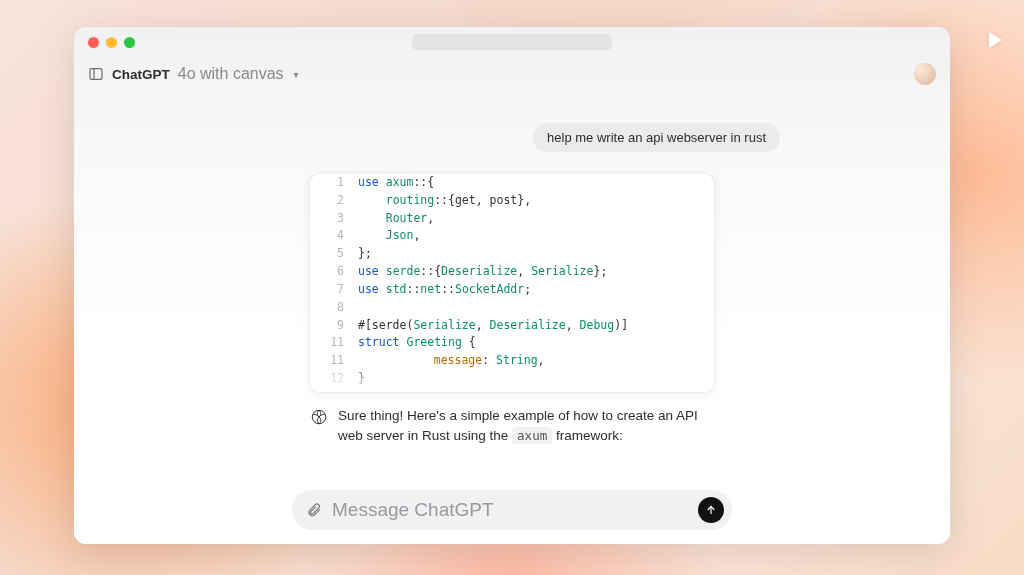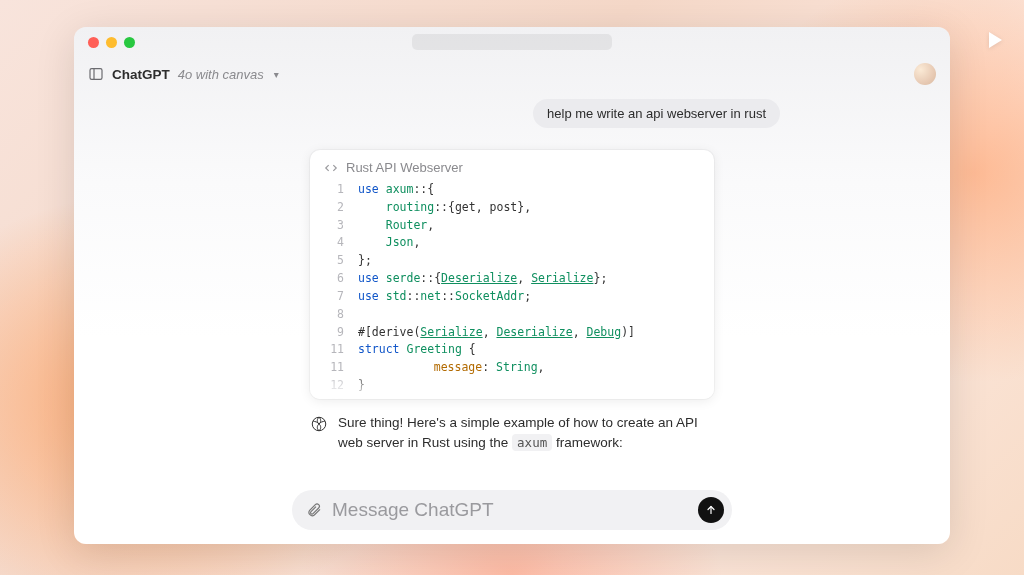--- a/index.html
+++ b/index.html
@@ -43,36 +43,37 @@
     top: 7px; width: 200px; height: 16px;
     background: rgba(0,0,0,0.06); border-radius: 5px;
   }
   .topbar {
     height: 34px; display: flex; align-items: center; padding: 0 14px;
     justify-content: space-between;
   }
   .model-sel { display: flex; align-items: center; gap: 8px; cursor: pointer; }
   .panel-icon { width:16px; height:16px; }
   .model-name { font-weight:600; font-size:13.5px; color:#2d2d2d; }
-  .model-variant { font-size:13px; color:#8a8a8e;font-style:italic; }
+  .model-variant { font-size:16px; color:#8a8a8e; }
   .chev { font-size:10px; color:#8a8a8e; margin-left:2px; }
   .avatar { width:22px; height:22px; border-radius:50%; background: radial-gradient(circle at 30% 30%, #fbead6, #e8cbb5 60%, #d9b99f); }
   .content {
     flex:1; overflow:hidden; position:relative;
     display:flex; flex-direction:column; align-items:center;
     padding: 8px 0 0 0;
   }
   .user-msg {
     align-self: flex-end;
     margin-right: 170px;
     background: #ebebee;
     color:#2c2c2c;
     font-size:13px;
     padding: 7px 14px;
     border-radius: 16px;
+    margin-top: 24px;
   }
   .canvas-card {
     margin-top: 22px;
     width: 404px;
     background:#fff;
     border-radius:10px;
     box-shadow: 0 2px 12px rgba(0,0,0,0.08), 0 0 0 1px rgba(0,0,0,0.03);
     position:relative;
   }
   .canvas-card::after{
@@ -91,21 +92,21 @@
     font-size: 11.5px;
     line-height: 1.55;
     padding: 0 14px 8px 10px;
     max-height: 218px;
     overflow:hidden;
   }
   .code-line { display:flex; white-space:pre; }
   .ln { width:24px; text-align:right; color:#b6b6bb; margin-right:14px; user-select:none; }
   .kw { color:#1257c9;text-align:center; }
   .type { color:#0f8f5f; }
-  .attr { color:#0f8f5f;text-decoration:underline; }
+  .attr { color:#0f8f5f; }
   .fn { color:#b26a00;padding-left:48px; }
   .pl { color:#333; }
   .assistant-row {
     margin-top: 14px;
     width: 404px;
     display:flex; gap:10px;
     align-items:flex-start;
   }
   .ai-icon { flex:0 0 18px; width:18px; height:18px; margin-top:2px; }
   .assistant-text { font-size:13.5px; color:#2d2d2d; line-height:1.5; }
@@ -153,37 +154,30 @@
         <span class="model-variant">4o with canvas</span>
         <span class="chev">▾</span>
       </div>
       <div class="avatar"></div>
     </div>
 
     <div class="content">
       <div class="user-msg">help me write an api webserver in rust</div>
 
       <div class="canvas-card">
-        <div class="canvas-head">
-          <svg class="code-icon" viewBox="0 0 24 24" fill="none" stroke="#9a9a9e" stroke-width="2">
-            <polyline points="8 7 3 12 8 17"></polyline>
-              <polyline points="16 7 21 12 16 17"></polyline>
-          </svg>
-          <span>Rust API Webserver</span>
-        </div>
         <div class="code-block" id="code-block">
             <div class="code-line"><span class="ln">1</span><span><span class="kw">use </span><span class="type">axum</span><span class="pl">::{</span></span></div>
             <div class="code-line"><span class="ln">2</span><span><span class="pl">    </span><span class="type">routing</span><span class="pl">::{get, post},</span></span></div>
             <div class="code-line"><span class="ln">3</span><span><span class="pl">    </span><span class="type">Router</span><span class="pl">,</span></span></div>
             <div class="code-line"><span class="ln">4</span><span><span class="pl">    </span><span class="type">Json</span><span class="pl">,</span></span></div>
             <div class="code-line"><span class="ln">5</span><span><span class="pl">};</span></span></div>
             <div class="code-line"><span class="ln">6</span><span><span class="kw">use </span><span class="type">serde</span><span class="pl">::{</span><span class="attr">Deserialize</span><span class="pl">, </span><span class="attr">Serialize</span><span class="pl">};</span></span></div>
             <div class="code-line"><span class="ln">7</span><span><span class="kw">use </span><span class="type">std</span><span class="pl">::</span><span class="type">net</span><span class="pl">::</span><span class="type">SocketAddr</span><span class="pl">;</span></span></div>
             <div class="code-line"><span class="ln">8</span><span> </span></div>
-            <div class="code-line"><span class="ln">9</span><span><span class="pl">#[derive(</span><span class="attr">Serialize</span><span class="pl">, </span><span class="attr">Deserialize</span><span class="pl">, </span><span class="attr">Debug</span><span class="pl">)]</span></span></div>
+            <div class="code-line"><span class="ln">9</span><span><span class="pl">#[serde(</span><span class="attr">Serialize</span><span class="pl">, </span><span class="attr">Deserialize</span><span class="pl">, </span><span class="attr">Debug</span><span class="pl">)]</span></span></div>
             <div class="code-line"><span class="ln">11</span><span><span class="kw">struct </span><span class="type">Greeting</span><span class="pl"> {</span></span></div>
             <div class="code-line"><span class="ln">11</span><span><span class="pl">    </span><span class="fn">message</span><span class="pl">: </span><span class="type">String</span><span class="pl">,</span></span></div>
             <div class="code-line"><span class="ln">12</span><span><span class="pl">}</span></span></div>
             <div class="code-line"><span class="ln">13</span><span> </span></div>
           </div>
       </div>
 
       <div class="assistant-row">
         <svg class="ai-icon" viewBox="0 0 24 24" fill="none" stroke="#2d2d2d" stroke-width="1.3">
           <circle cx="12" cy="12" r="9"></circle>

